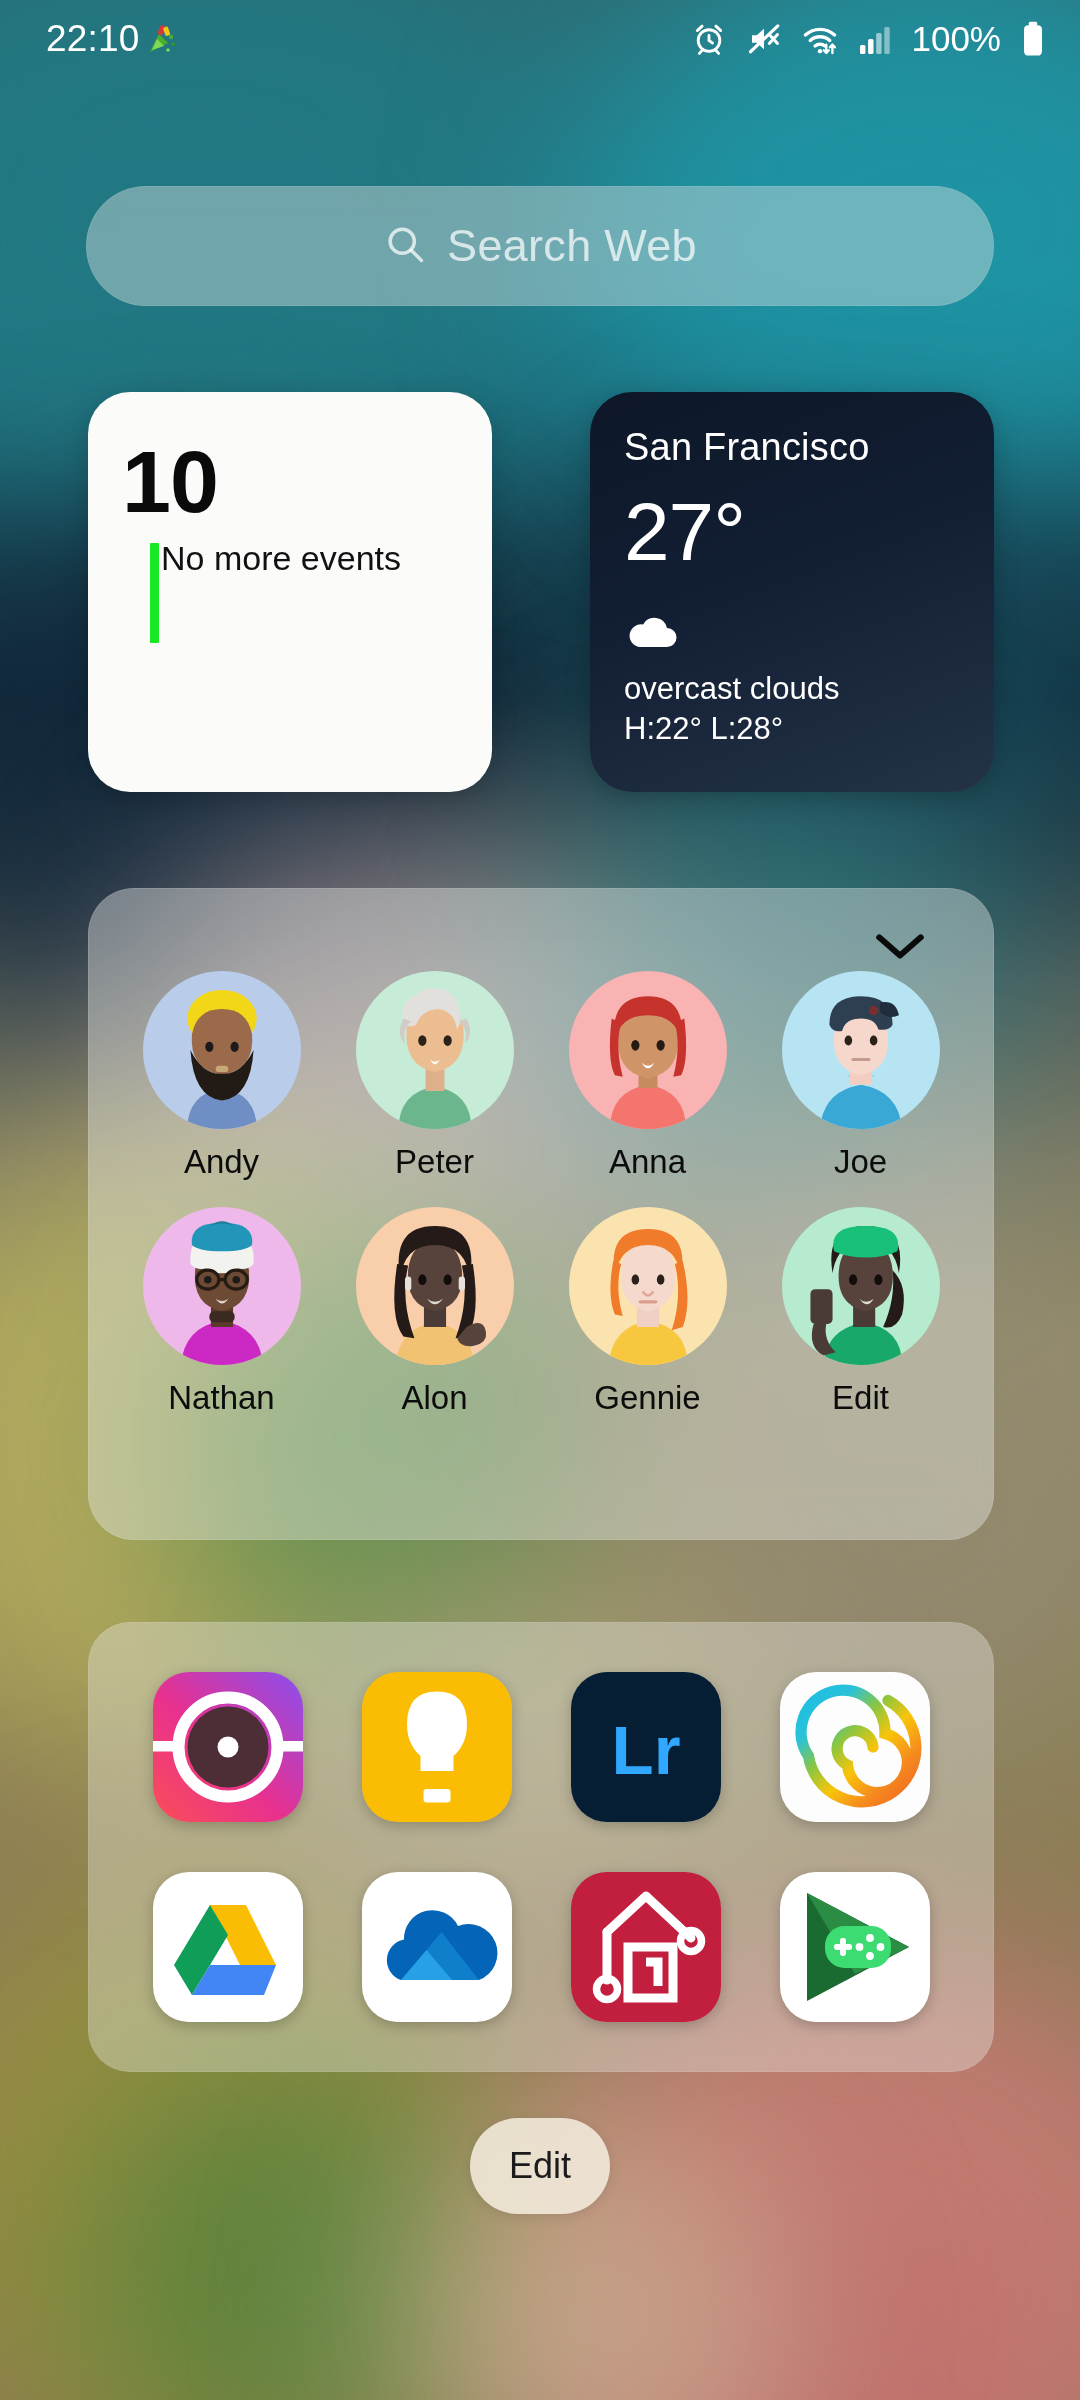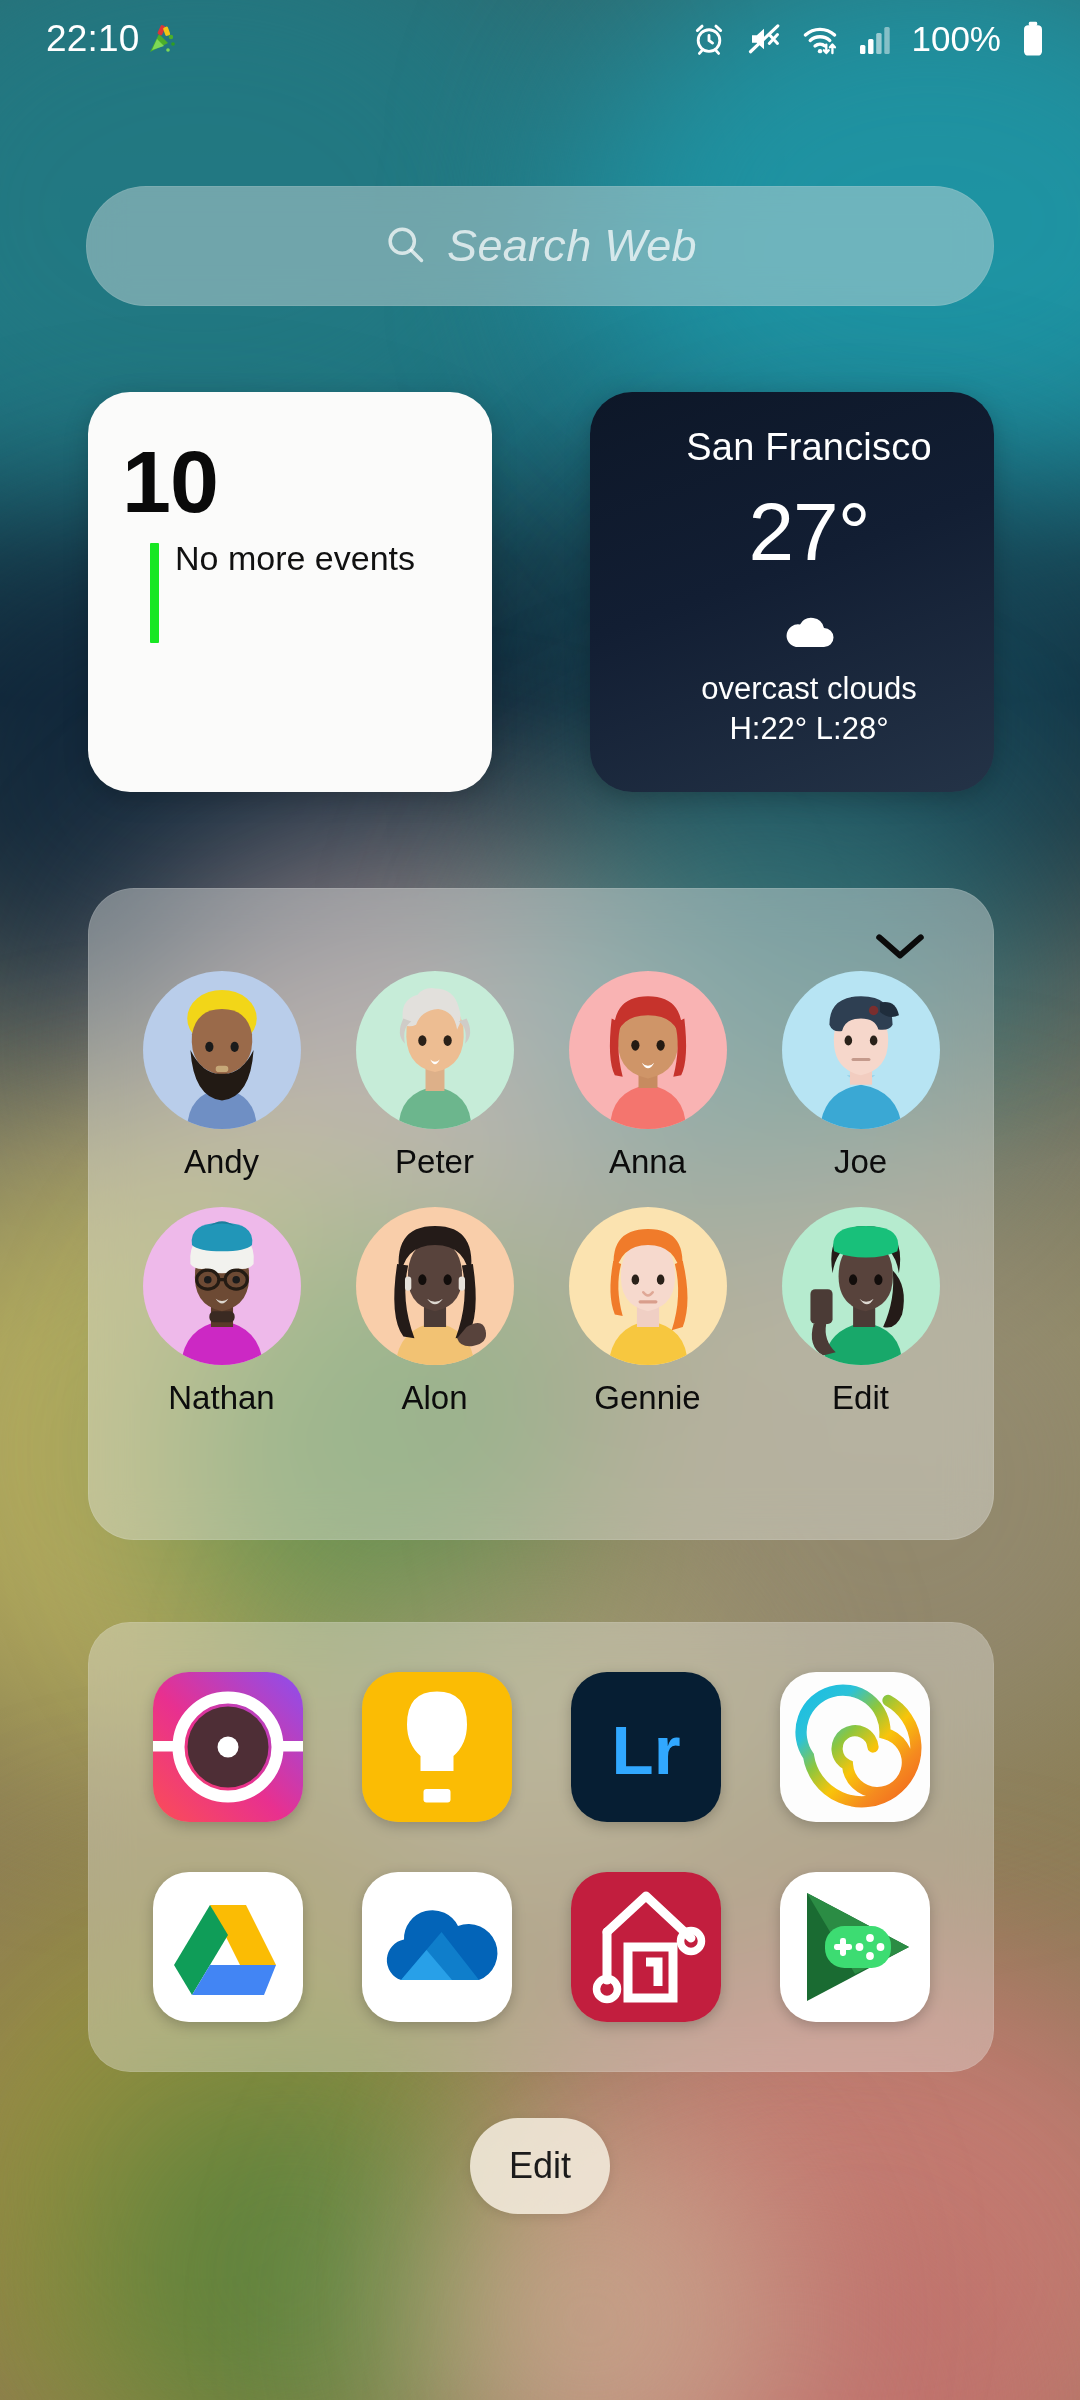--- a/index.html
+++ b/index.html
@@ -52,42 +52,41 @@
   .sb-ico { display:block; }
 
   
   #search-bar {
     position:absolute; left:86px; top:186px; width:908px; height:120px;
     border-radius:60px; z-index:10;
     background:rgba(214,222,222,.44);
     backdrop-filter:blur(18px);
     display:flex; align-items:center; justify-content:center; gap:20px;
     border:1px solid rgba(255,255,255,.08);
-    font-style:italic;
   }
   #search-bar .sq { flex:0 0 auto; }
   .search-label { color:rgba(255,255,255,.72); font-size:45px; letter-spacing:.3px; }
 
   
   #widget-row { position:absolute; left:88px; top:392px; width:906px; height:400px; z-index:10; display:flex; justify-content:space-between; }
 
   .cal-widget {
     width:404px; height:400px; background:#fbfbfa; border-radius:42px;
     padding:36px 0 0 34px; box-shadow:0 6px 26px rgba(0,0,0,.18);
   }
   .cal-day { color:#f3222a; font-size:32px; font-weight:bold; letter-spacing:.6px; }
   .cal-date { color:#0a0a0a; font-size:88px; font-weight:bold; line-height:1.08; margin-top:6px; letter-spacing:-1px; }
-  .cal-event { display:flex; align-items:flex-start; gap:16px; margin-top:14px;padding-left:28px; }
+  .cal-event { display:flex; align-items:flex-start; gap:2px; margin-top:14px;padding-left:28px; }
   .cal-bar { width:9px; height:100px; background:#18e723; border-radius:1px; flex:0 0 auto; }
   .cal-event-text { color:#111; font-size:34px; margin-top:-4px; }
 
   .weather-widget {
     width:404px; height:400px; border-radius:42px; padding:34px 0 0 34px;
     background:linear-gradient(160deg,#0d1728 0%,#121e33 45%,#243347 100%);
-    color:#fff; box-shadow:0 6px 26px rgba(0,0,0,.22);text-align:center;
+    color:#fff; box-shadow:0 6px 26px rgba(0,0,0,.22);
   }
   .wx-city { font-size:38px; letter-spacing:.2px; }
   .wx-temp { font-size:82px; font-weight:300; line-height:1.1; margin-top:18px; letter-spacing:-1px; }
   .wx-icon { margin-top:34px; }
   .wx-desc { font-size:31px; margin-top:16px; }
   .wx-hl { font-size:31px; margin-top:4px; }
 
   
   #contacts-widget {
     position:absolute; left:88px; top:888px; width:906px; height:652px;

